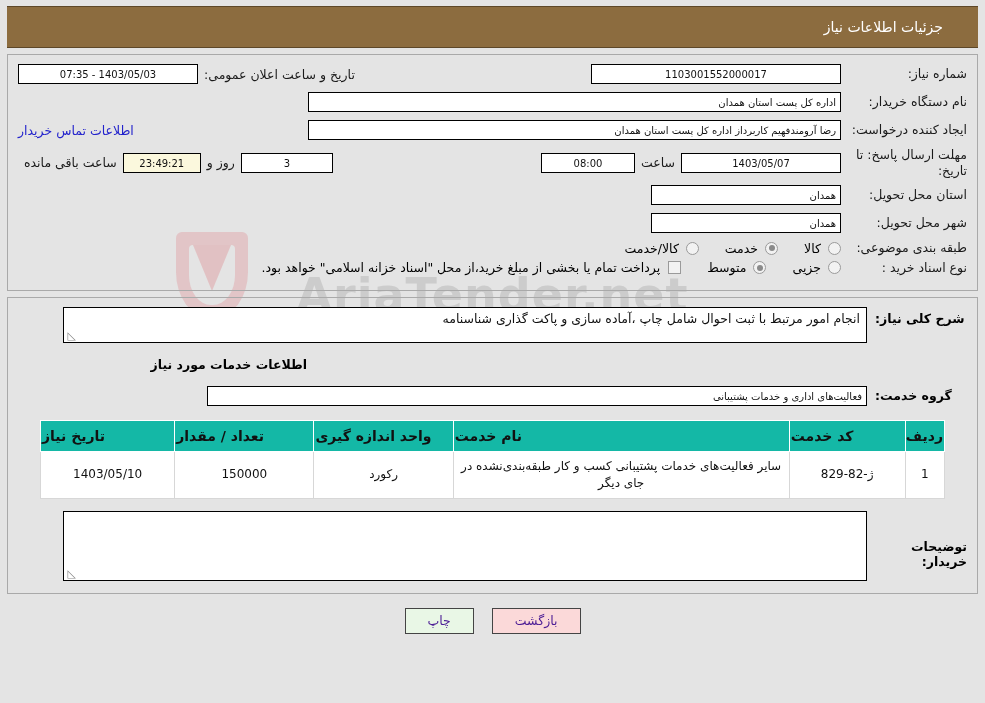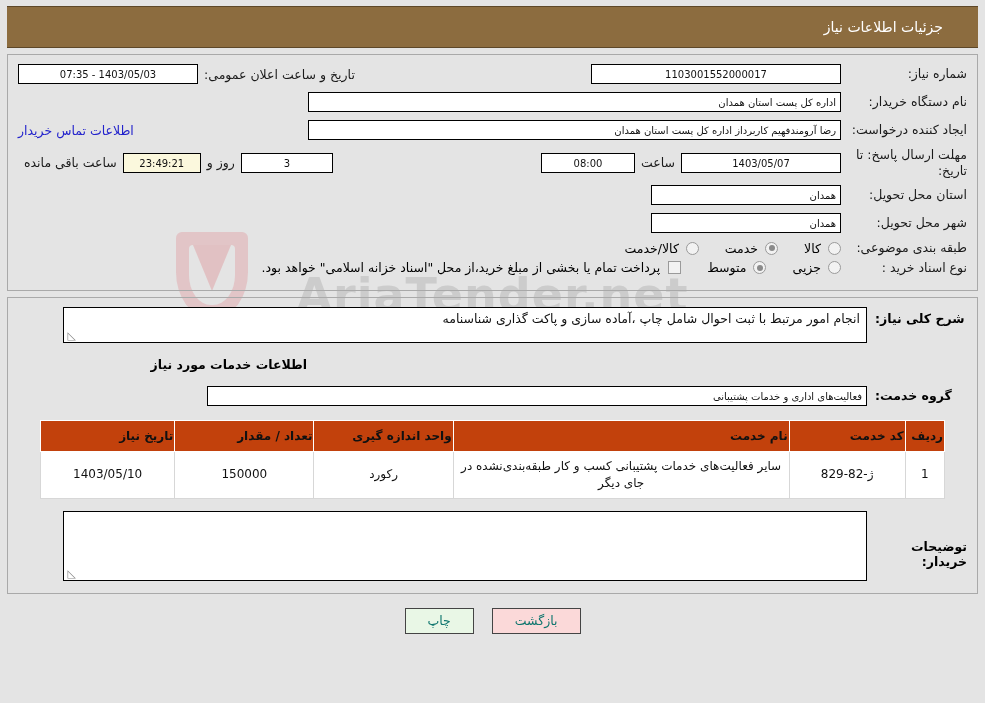--- a/index.html
+++ b/index.html
@@ -231,27 +231,27 @@
 
   
   table.grid {
     border-collapse: collapse;
     width: 905px;
     margin: 14px auto 0 auto;
     background: #fff;
     table-layout: fixed;
   }
   table.grid th {
-    background: #c2410c;
+    background: #14b8a6;
     border: 1px solid #ffffff;
-    font-size: 12px;
+    font-size: 14px;
     font-weight: bold;
     color: #111;
     height: 28px;
-    text-align: right;
+    text-align: left;
   }
   table.grid td {
     border: 1px solid #d7d7d7;
     font-size: 12px;
     color: #111;
     text-align: center;
     padding: 6px 4px;
     background: #fff;
     line-height: 1.45;
   }
@@ -285,21 +285,21 @@
     display: flex;
     justify-content: center;
     gap: 18px;
     margin-top: 14px;
   }
   .btn {
     border: 1px solid #444;
     font-size: 12.5px;
     padding: 3px 22px;
     cursor: pointer;
-    color: #0f766e;
+    color: #4c1d95;
     line-height: 18px;
   }
   .btn-print { background: #e9f7e6; }
   .btn-back  { background: #fbd9d9; }
 </style>
 </head>
 <body>
 
 <div class="watermark">
   <div class="wm-shield"></div>

